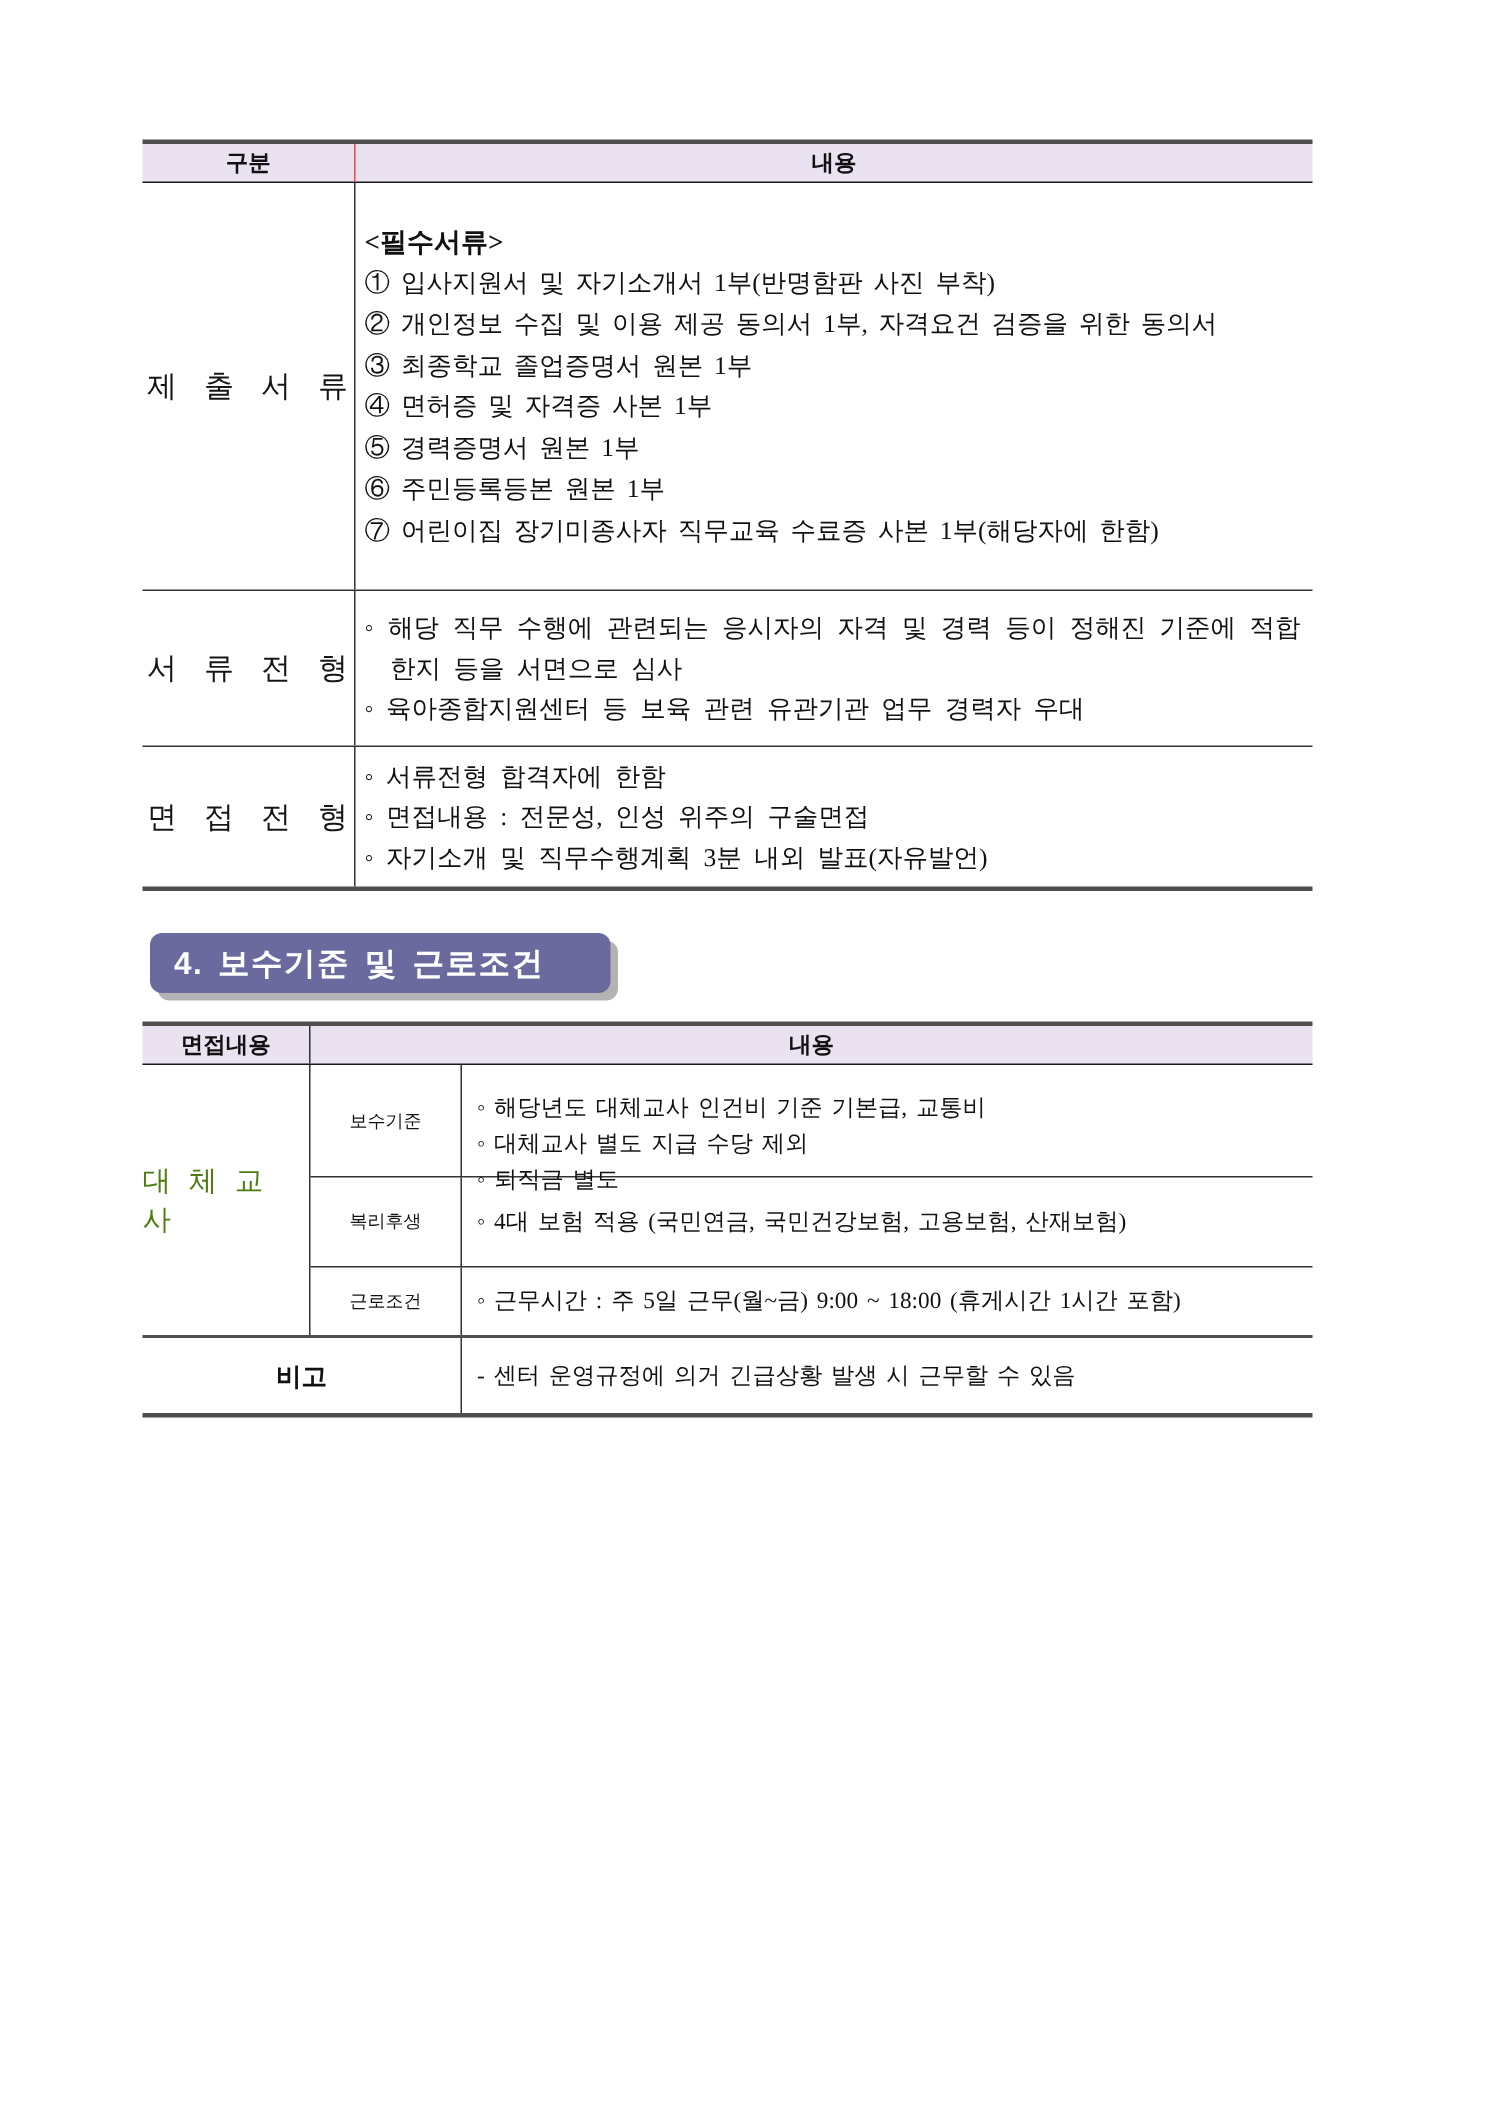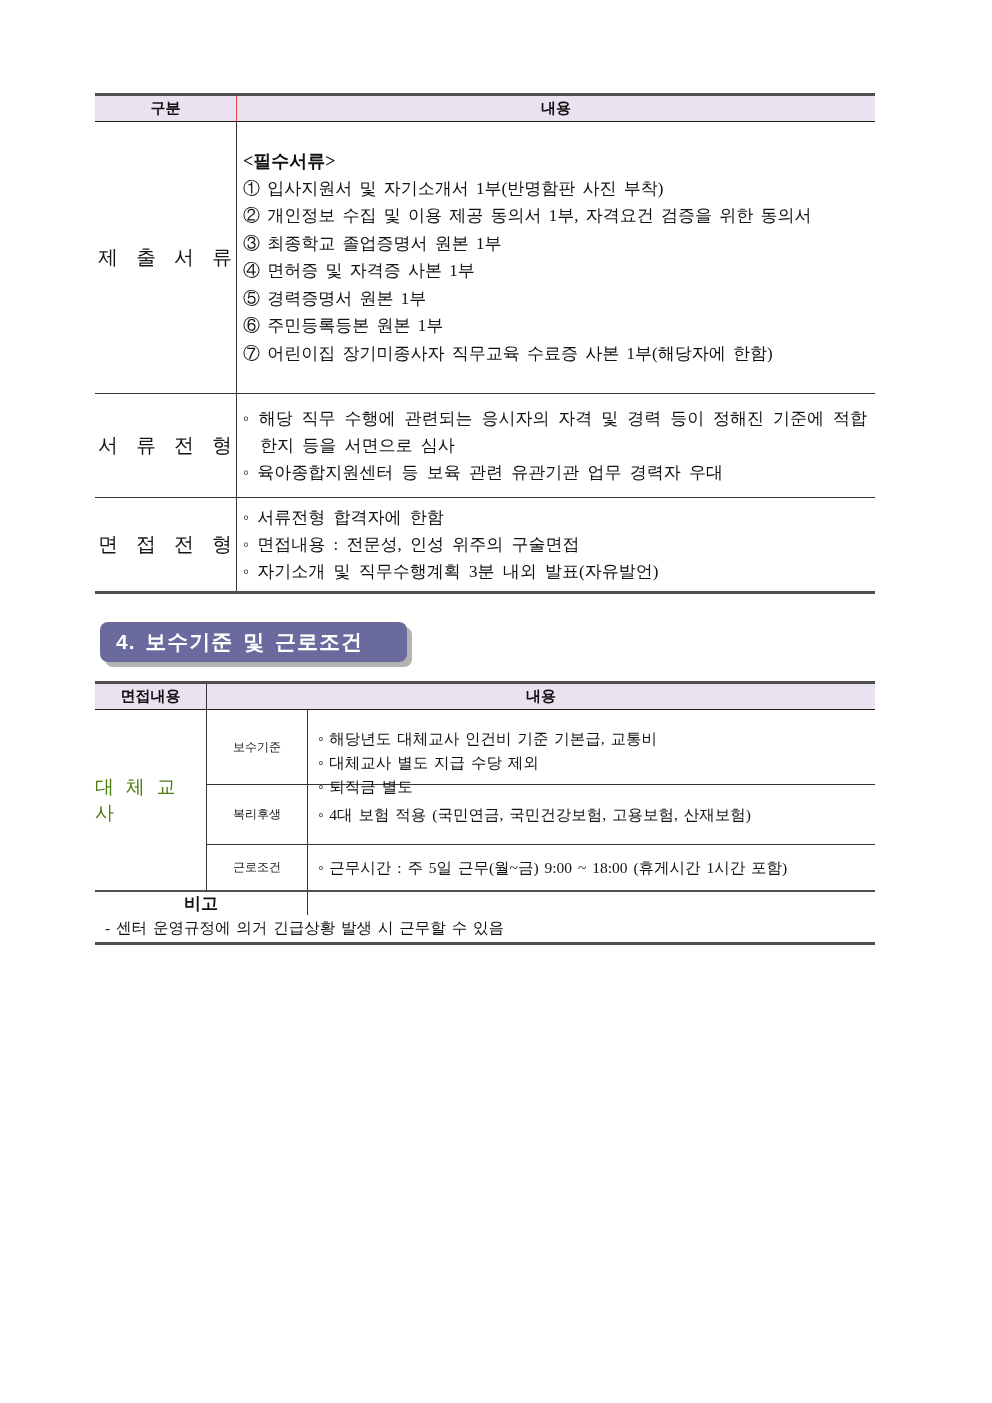--- a/index.html
+++ b/index.html
@@ -67,21 +67,21 @@
   .cell-sub {
     grid-column:2; border-right:1px solid #333; border-bottom:1px solid #333;
     display:flex; align-items:center; justify-content:center; font-size:12px;
   }
   .cell-body {
     grid-column:3; border-bottom:1px solid #333; padding:4px 10px;
     display:flex; flex-direction:column; justify-content:center;
   }
   .cell-sub.r3, .cell-body.r3 { border-bottom:none; }
   .b2 { font-size:15.5px; line-height:24px; word-spacing:2px; white-space:nowrap; }
-  .remark-row { display:flex; border-top:2px solid #4f4f4f; height:52px;flex-direction:column; }
+  .remark-row { display:flex; border-top:2px solid #4f4f4f; height:52px; }
   .remark-label {
     width:213px; border-right:1px solid #333; display:flex; align-items:center;
     justify-content:center; font-family:"Liberation Sans", sans-serif;
     font-weight:bold; font-size:17px;
   }
   .remark-content { flex:1; display:flex; align-items:center; padding:0 10px; font-size:15.5px; word-spacing:2px; }
 </style>
 </head>
 <body>
 

